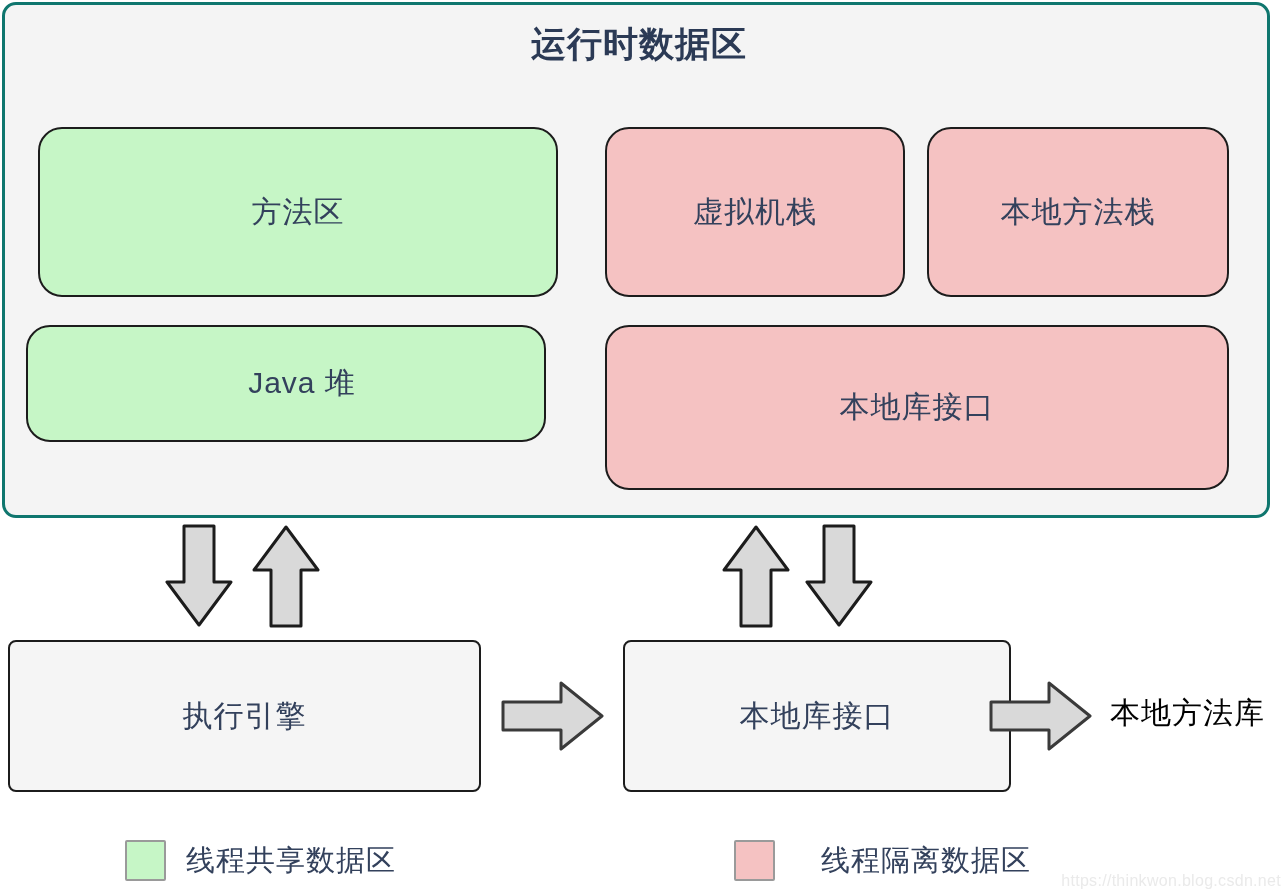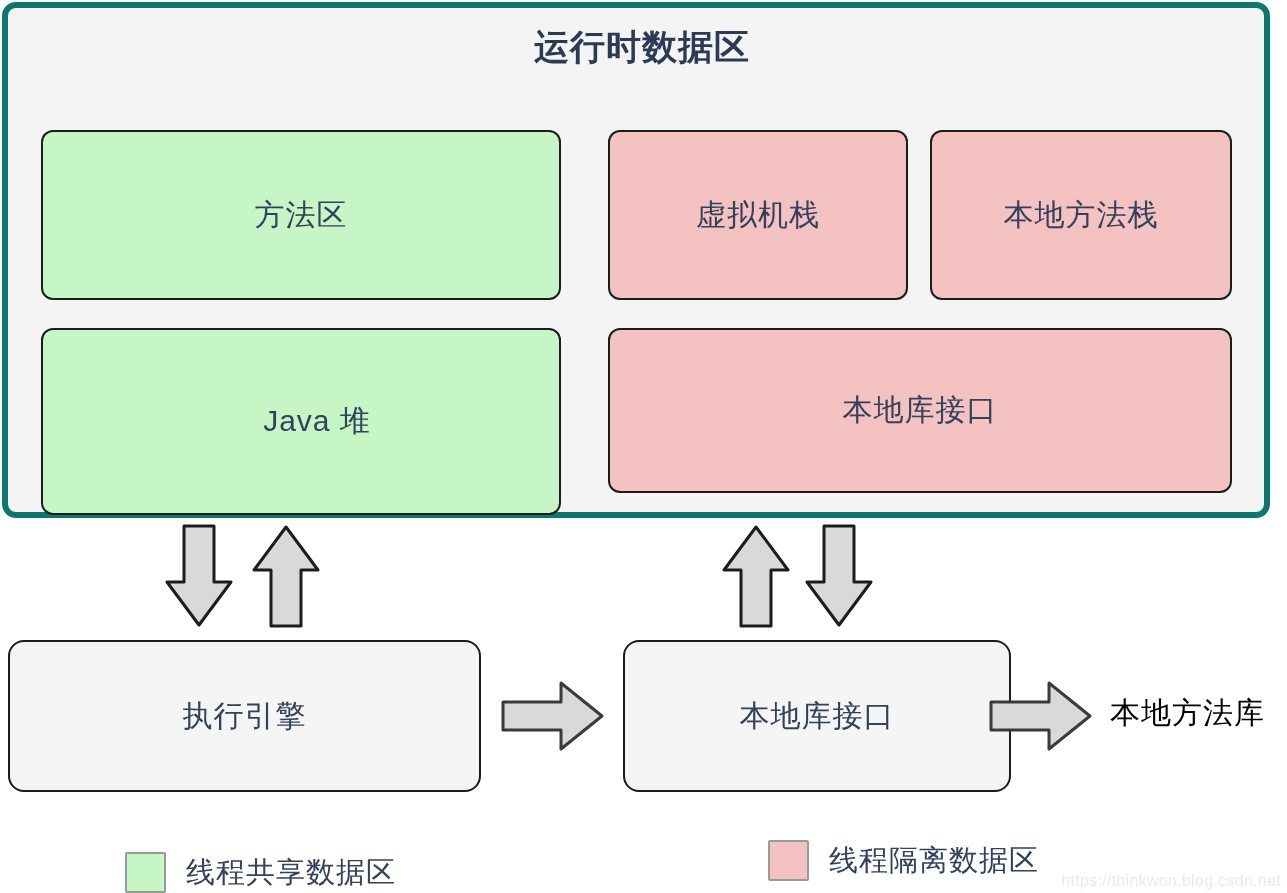--- a/index.html
+++ b/index.html
@@ -18,76 +18,76 @@
 
   
   #runtime-area {
     position: absolute;
     left: 2px;
     top: 2px;
     width: 1268px;
     height: 516px;
     box-sizing: border-box;
     background: #f4f4f4;
-    border: 6px solid #0f766e;
+    border: 3px solid #0f766e;
     border-radius: 14px;
   }
 
   #runtime-title {
     position: absolute;
     left: 0;
     top: 16px;
     width: 1268px;
     text-align: center;
     font-size: 35px;
     font-weight: bold;
     letter-spacing: 1px;
     color: #2b3a55;
   }
 
   
   .mem-box {
     position: absolute;
     box-sizing: border-box;
     border: 2.5px solid #1c1c1c;
-    border-radius: 12px;
+    border-radius: 24px;
     display: flex;
     align-items: center;
     justify-content: center;
     font-size: 30px;
     color: #33415c;
     letter-spacing: 1px;
   }
   .mem-box.shared { background: #c6f6c6; }
   .mem-box.isolated { background: #f5c2c2; }
 
   #box-method-area   { left: 33px;  top: 122px; width: 520px; height: 170px; }
   #box-vm-stack      { left: 600px; top: 122px; width: 300px; height: 170px; }
   #box-native-stack  { left: 922px; top: 122px; width: 302px; height: 170px; }
-  #box-java-heap     { left: 33px;  top: 320px; width: 520px; height: 187px; padding-left: 32px; }
+  #box-java-heap     { left: 21px;  top: 320px; width: 520px; height: 117px; padding-left: 32px; }
   #box-pc-register   { left: 600px; top: 320px; width: 624px; height: 165px; }
 
   
   .v-arrow {
     position: absolute;
     width: 68px;
     height: 104px;
   }
   #arrow-heap-down       { left: 165px; top: 524px; }
   #arrow-heap-up         { left: 252px; top: 524px; }
   #arrow-native-up       { left: 722px; top: 524px; }
   #arrow-native-down     { left: 805px; top: 524px; }
 
   
   .proc-box {
     position: absolute;
     box-sizing: border-box;
     background: #f5f5f5;
     border: 2.5px solid #1c1c1c;
-    border-radius: 16px;
+    border-radius: 8px;
     display: flex;
     align-items: center;
     justify-content: center;
     font-size: 30px;
     color: #33415c;
     letter-spacing: 1px;
   }
   #box-execution-engine { left: 8px;   top: 640px; width: 473px; height: 152px; }
   #box-native-interface { left: 623px; top: 640px; width: 388px; height: 152px; }
 
@@ -109,22 +109,22 @@
     letter-spacing: 1px;
     white-space: nowrap;
   }
 
   
   .legend-item {
     position: absolute;
     display: flex;
     align-items: center;
   }
-  #legend-shared   { left: 125px; top: 840px; margin-top: 12px; }
-  #legend-isolated { left: 768px; top: 840px; }
+  #legend-shared   { left: 125px; top: 840px; }
+  #legend-isolated { left: 734px; top: 840px; gap: 26px; }
 
   .legend-swatch {
     width: 41px;
     height: 41px;
     box-sizing: border-box;
     border: 2px solid #9a9a9a;
     border-radius: 2px;
   }
   .legend-swatch.shared   { background: #c6f6c6; }
   .legend-swatch.isolated { background: #f5c2c2; }

